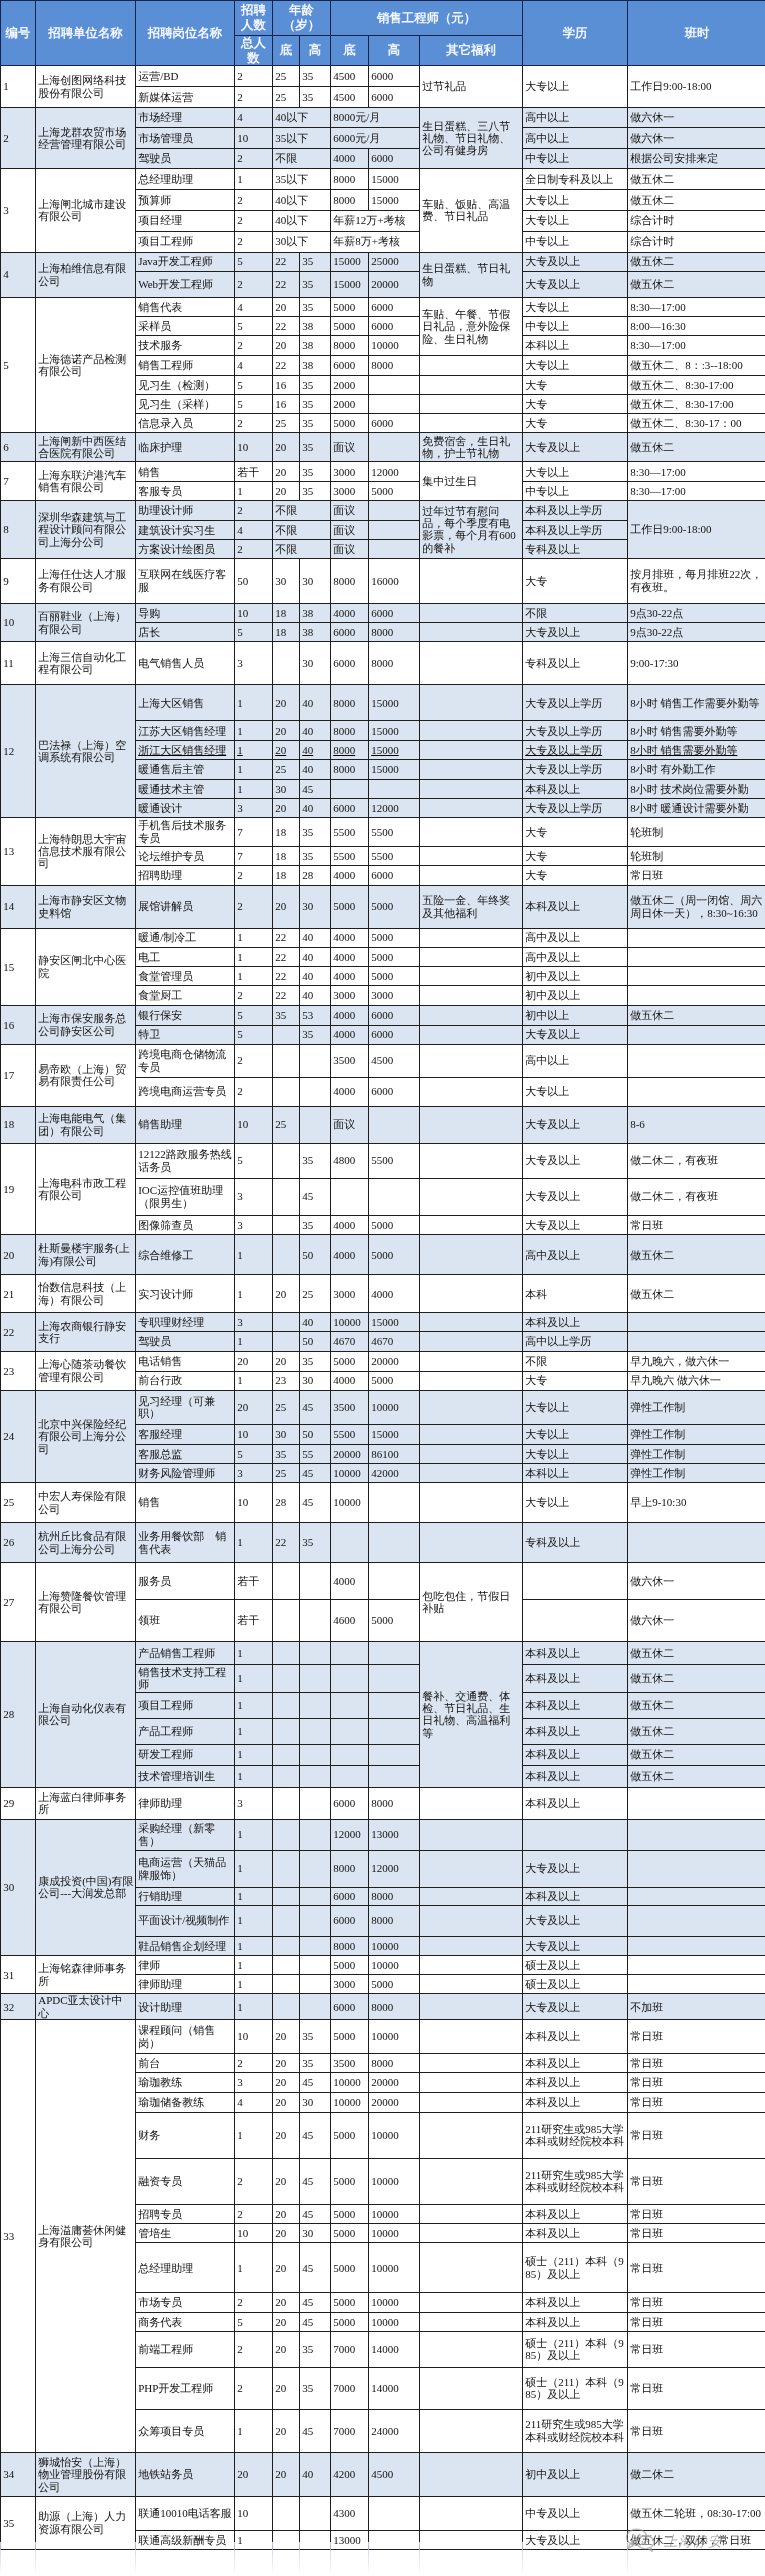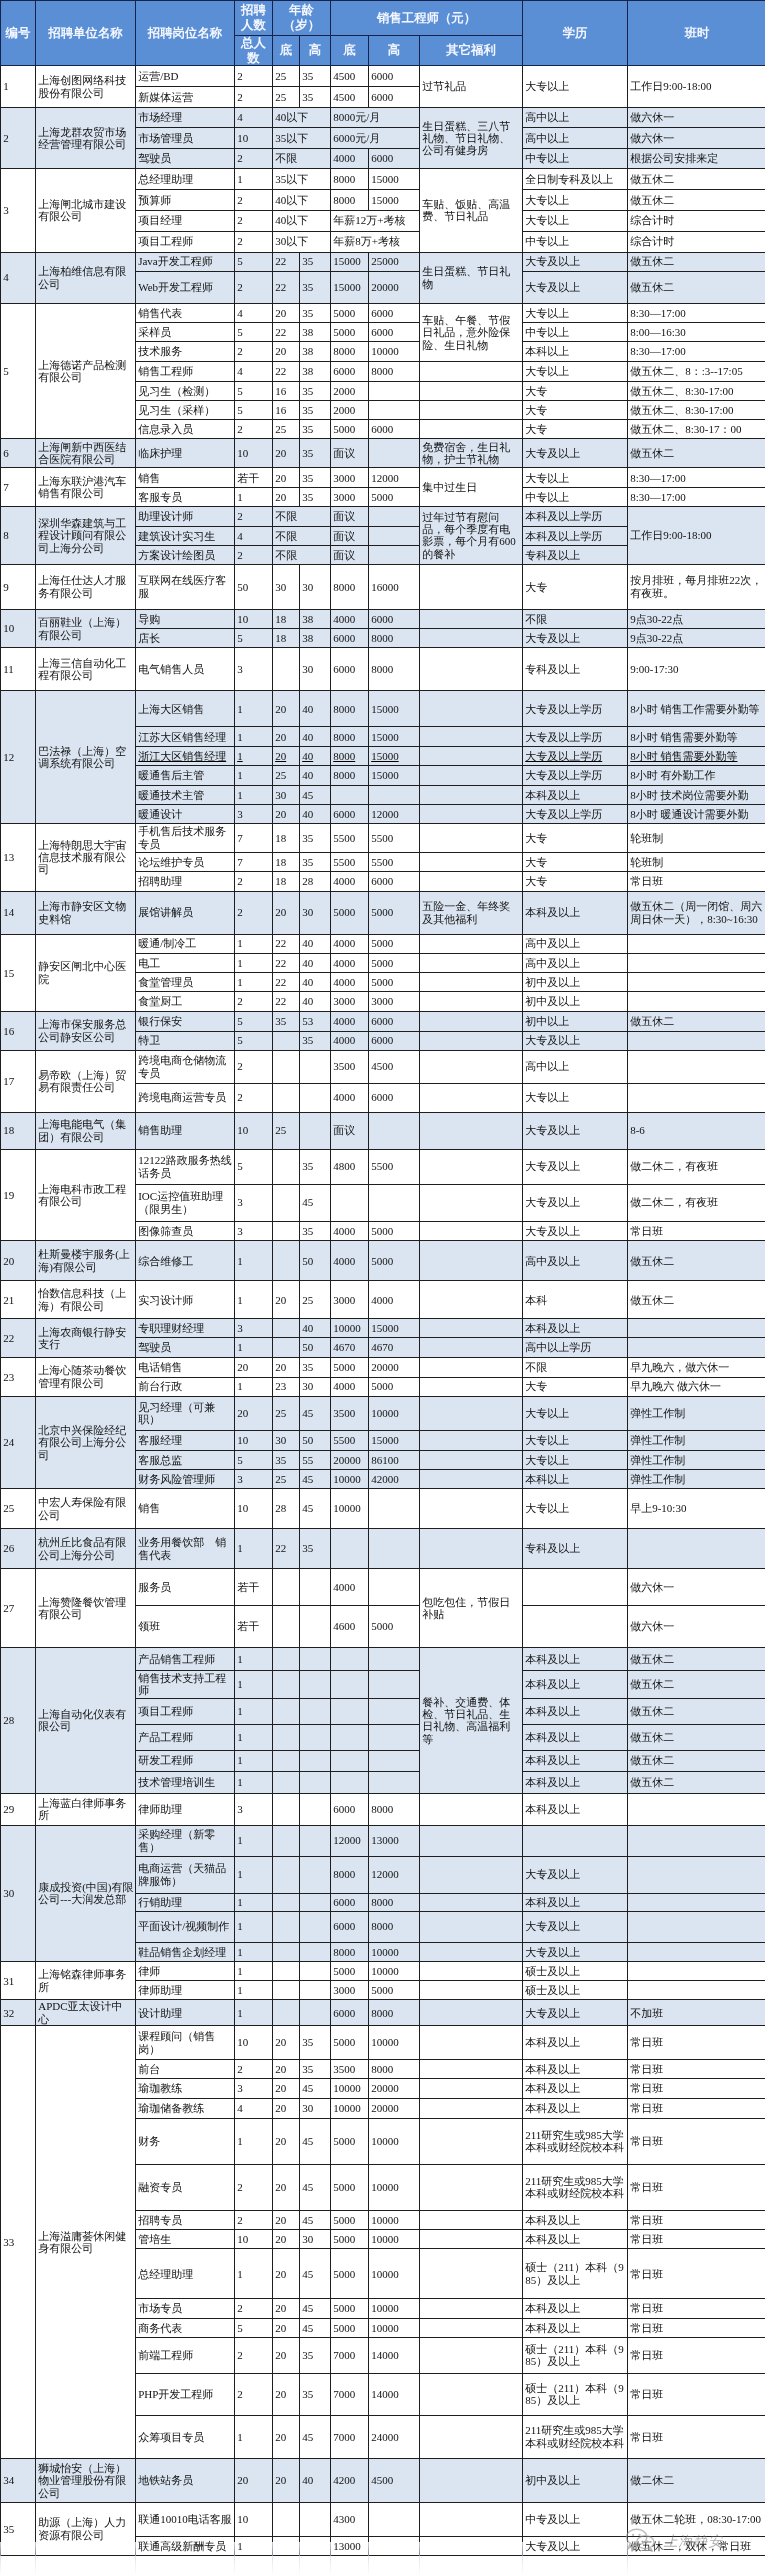--- a/index.html
+++ b/index.html
@@ -153,21 +153,21 @@
           <td>Java开发工程师</td>
           <td>5</td>
           <td>22</td>
           <td>35</td>
           <td>15000</td>
           <td>25000</td>
           <td rowspan="2">生日蛋糕、节日礼物</td>
           <td>大专及以上</td>
           <td>做五休二</td>
         </tr>
-        <tr class="alt" style="height: 32px;">
+        <tr class="alt" style="height: 26px;">
           <td>Web开发工程师</td>
           <td>2</td>
           <td>22</td>
           <td>35</td>
           <td>15000</td>
           <td>20000</td>
           <td>大专及以上</td>
           <td>做五休二</td>
         </tr>
         <tr style="height: 19.7px;">
@@ -205,21 +205,21 @@
         </tr>
         <tr style="height: 19.7px;">
           <td>销售工程师</td>
           <td>4</td>
           <td>22</td>
           <td>38</td>
           <td>6000</td>
           <td>8000</td>
           <td></td>
           <td>大专以上</td>
-          <td>做五休二、8：:3--17:05</td>
+          <td>做五休二、8：:3--18:00</td>
         </tr>
         <tr style="height: 19.7px;">
           <td>见习生（检测）</td>
           <td>5</td>
           <td>16</td>
           <td>35</td>
           <td>2000</td>
           <td></td>
           <td></td>
           <td>大专</td>

